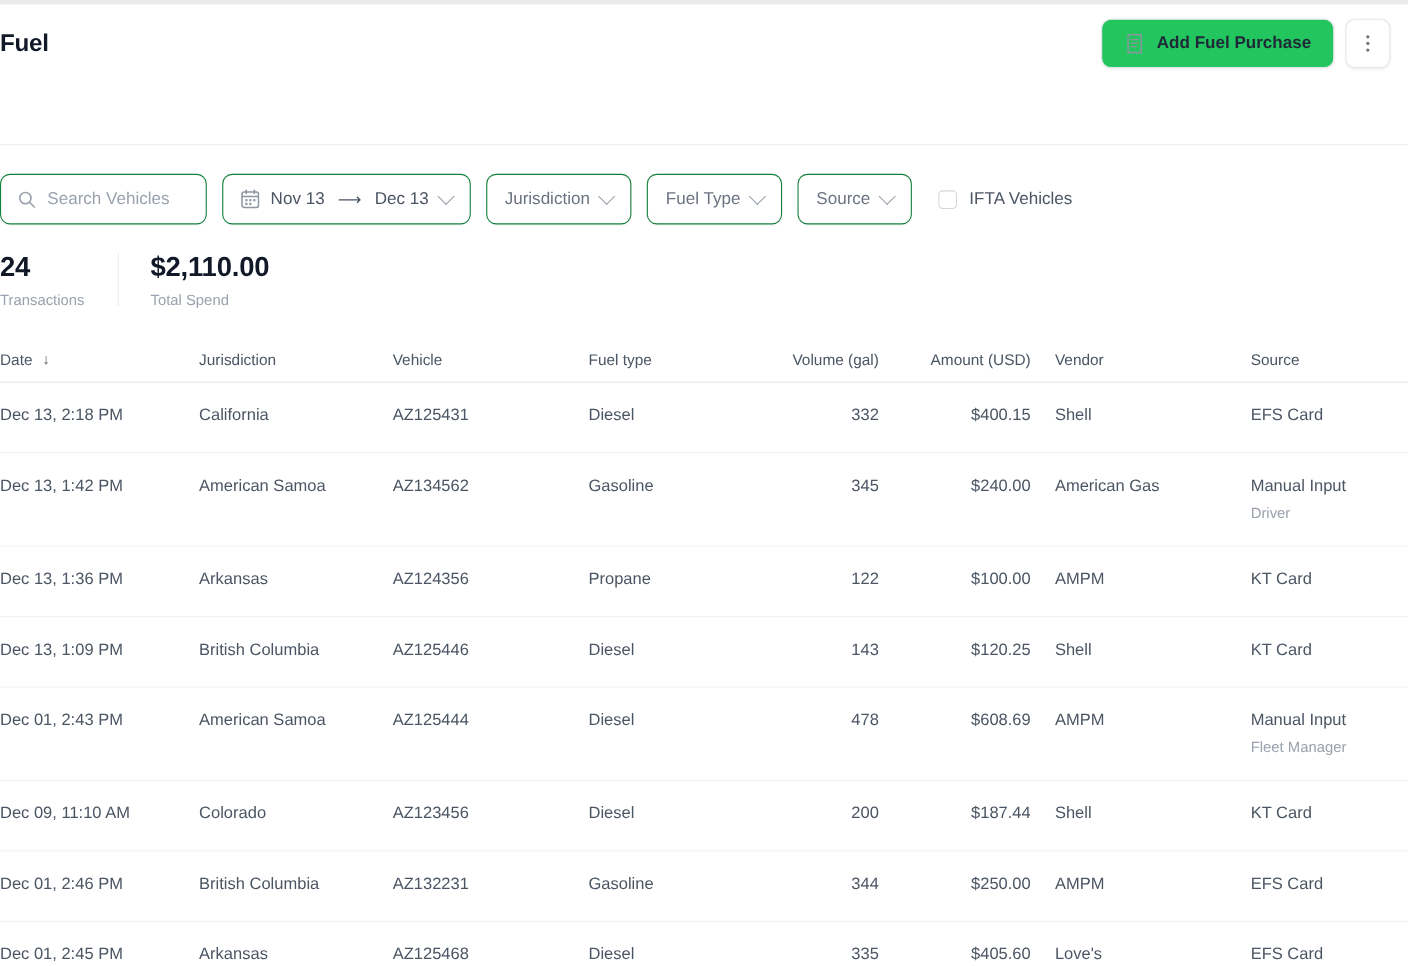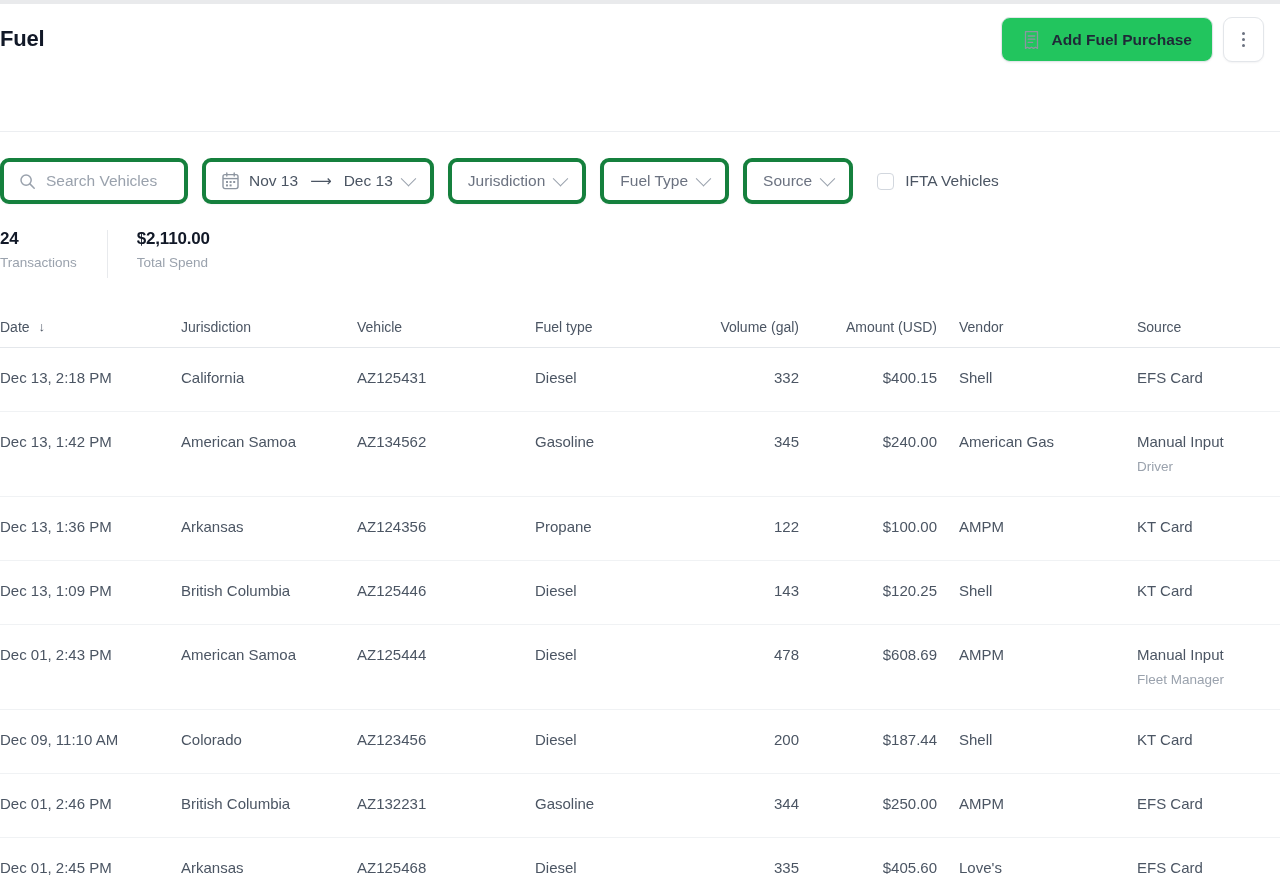--- a/index.html
+++ b/index.html
@@ -75,21 +75,21 @@
   }
 
   
   .filterbar {
     position:absolute; top:158px; left:0; width:1280px; height:46px;
     display:flex; align-items:center; gap:14px;
   }
   .filter-pill {
     display:flex; align-items:center; gap:10px;
     height:46px; padding:0 16px;
-    background:#fff; border:4px solid #15803d; border-radius:9px;
+    background:#fff; border:1px solid #15803d; border-radius:9px;
     box-shadow:0 1px 2px rgba(16,24,40,0.04);
     font-size:15.5px; color:#6b7280;
     cursor:pointer; white-space:nowrap;
   }
   .filter-pill.search { width:188px; margin-left:0; padding-left:15px; }
   .filter-pill .ph { color:#9aa2ad; }
   .filter-pill .date-text { color:#4b5563; font-size:15.5px; }
   .arrow-right { color:#4b5563; font-size:15px; padding:0 2px; }
   .chev {
     width:11px; height:11px; border-right:1.8px solid #9aa2ad;
@@ -107,21 +107,21 @@
   
   .statsbar {
     position:absolute; top:228px; left:0; width:1280px; height:58px;
     display:flex; align-items:flex-start;
   }
   .stat { position:relative; padding-right:30px; }
   .stat + .stat { padding-left:30px; }
   .stat + .stat::before {
     content:""; position:absolute; left:0; top:2px; width:1px; height:48px; background:#e8eaed;
   }
-  .stat-value { font-size:17px; font-weight:700; color:#111827; line-height:1.25; letter-spacing:-0.2px; }
+  .stat-value { font-size:25px; font-weight:700; color:#111827; line-height:1.25; letter-spacing:-0.2px; }
   .stat-label { font-size:13.5px; color:#9aa2ad; margin-top:6px; }
 
   
   .table { position:absolute; top:308px; left:0; width:1280px; }
   .t-row {
     display:flex; align-items:flex-start;
     padding:0 0 0 0;
   }
   .t-head {
     height:40px; align-items:center;

